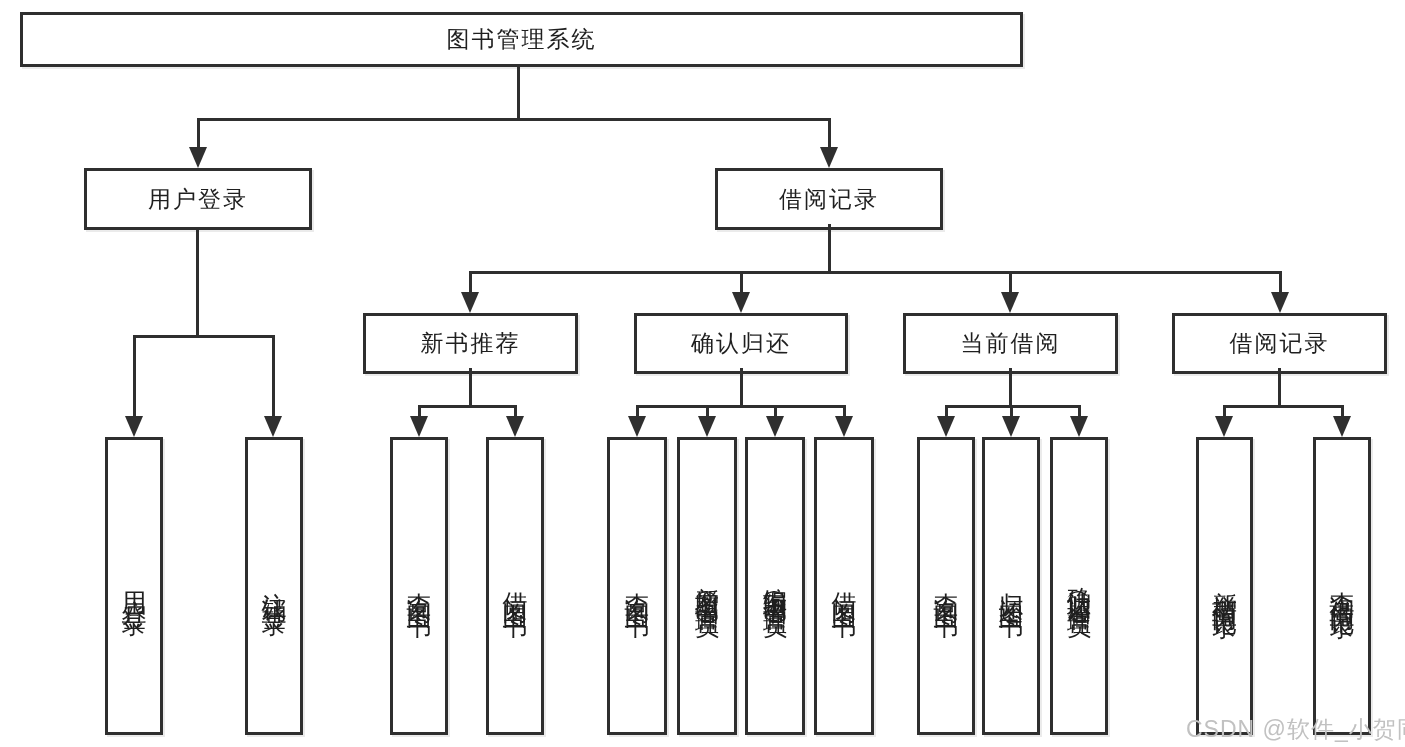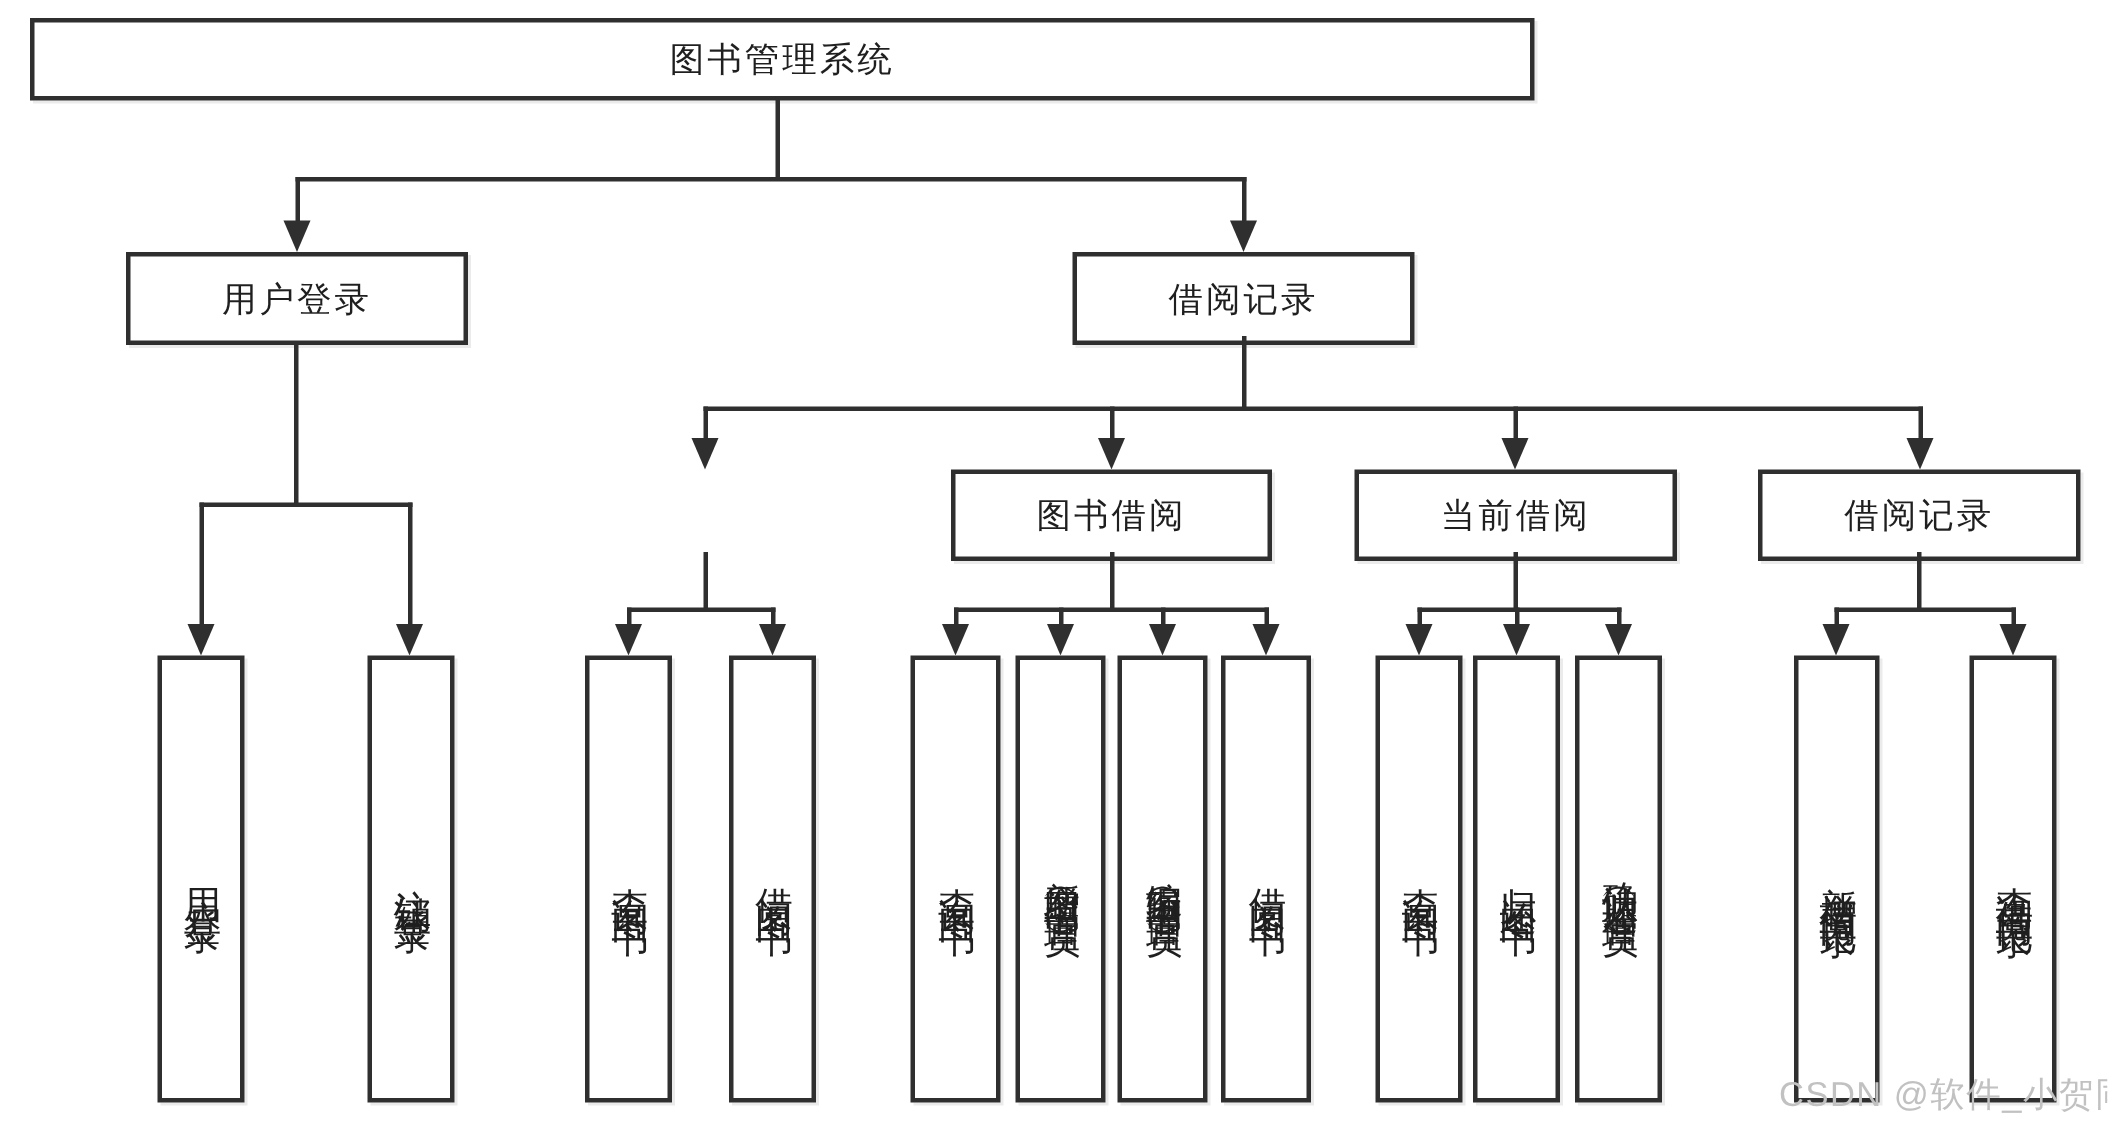--- a/index.html
+++ b/index.html
@@ -62,22 +62,25 @@
   <div class="hline" style="left:469px;top:271px;width:813px"></div>
   <div class="vline" style="left:469px;top:271px;height:25px"></div>
   <div class="ah" style="left:461px;top:292px"></div>
   <div class="vline" style="left:740px;top:271px;height:25px"></div>
   <div class="ah" style="left:732px;top:292px"></div>
   <div class="vline" style="left:1009px;top:271px;height:25px"></div>
   <div class="ah" style="left:1001px;top:292px"></div>
   <div class="vline" style="left:1279px;top:271px;height:25px"></div>
   <div class="ah" style="left:1271px;top:292px"></div>
 
+  <div class="hbox" style="left:363px;top:313px;width:209px;height:55px">
+    <span>新书推荐</span>
+  </div>
   <div class="hbox" style="left:634px;top:313px;width:208px;height:55px">
-    <span>图书借阅</span>
+    <span>确认归还</span>
   </div>
   <div class="hbox" style="left:1172px;top:313px;width:209px;height:55px">
     <span>借阅记录</span>
   </div>
   <div class="hbox" style="left:903px;top:313px;width:209px;height:55px">
     <span>当前借阅</span>
   </div>
 
   <div class="vline" style="left:469px;top:368px;height:40px"></div>
   <div class="hline" style="left:418px;top:405px;width:99px"></div>

